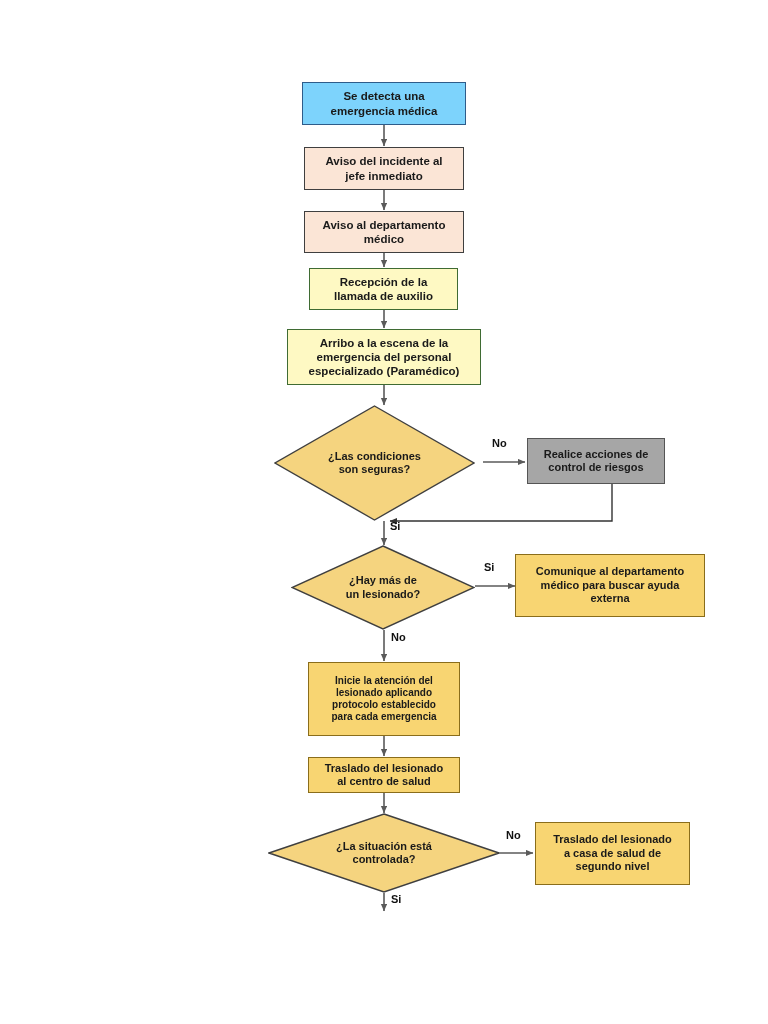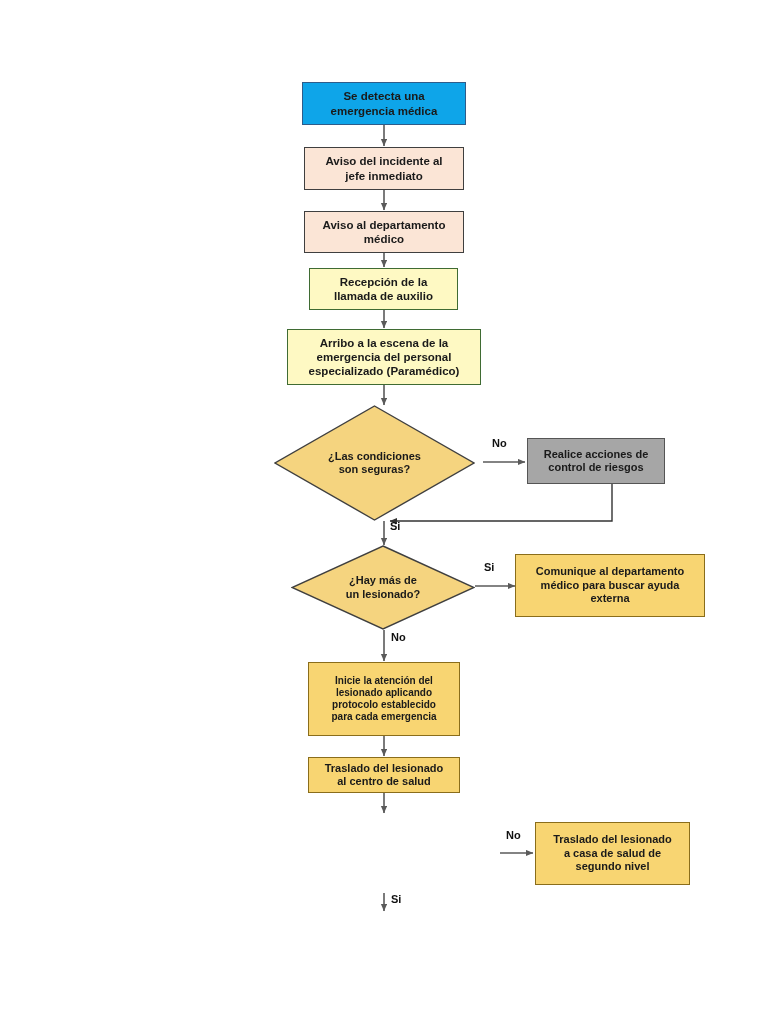--- a/index.html
+++ b/index.html
@@ -33,21 +33,21 @@
     line-height: 1.22;
     z-index: 3;
   }
   .node .txt {
     display: block;
     width: 100%;
     padding: 0 4px;
     white-space: pre-line;
   }
   .box { border: 1px solid #3f3f3f; }
-  .box.blue   { background: #0ea5e9; border-color: #2E5C8A; justify-content: center; }
+  .box.blue   { background: #7dd3fc; border-color: #2E5C8A; justify-content: center; }
   .box.peach  { background: #FBE5D6; border-color: #3f3f3f; }
   .box.green  { background: #fef9c3; border-color: #3f6B33; }
   .box.gray   { background: #A6A6A6; border-color: #555555; }
   .box.yellow { background: #F8D572; border-color: #8A6D1B; }
 
   .diamond {
     background: transparent;
     border: none;
   }
   .diamond .dshape {
@@ -178,20 +178,27 @@
 lesionado aplicando
 protocolo establecido
 para cada emergencia</span>
   </div>
 
   <div class="node box yellow" style="left:308px; top:757px; width:152px; height:36px; font-size:11px;">
     <span class="txt">Traslado del lesionado
 al centro de salud</span>
   </div>
 
+  <div class="node diamond" style="left:268px; top:813px; width:232px; height:80px; font-size:11px;">
+    <svg class="dshape" viewBox="0 0 232 80" preserveAspectRatio="none">
+      <polygon points="116,1 231,40 116,79 1,40" fill="#F5D47F" stroke="#3f3f3f" stroke-width="1.4"></polygon>
+    </svg>
+    <span class="txt">¿La situación está
+controlada?</span>
+  </div>
 
   <div class="node box yellow" style="left:535px; top:822px; width:155px; height:63px; font-size:11px;">
     <span class="txt">Traslado del lesionado
 a casa de salud de
 segundo nivel</span>
   </div>
 
 
   <span class="edge-label" style="left:492px; top:437px;">No</span>
 

